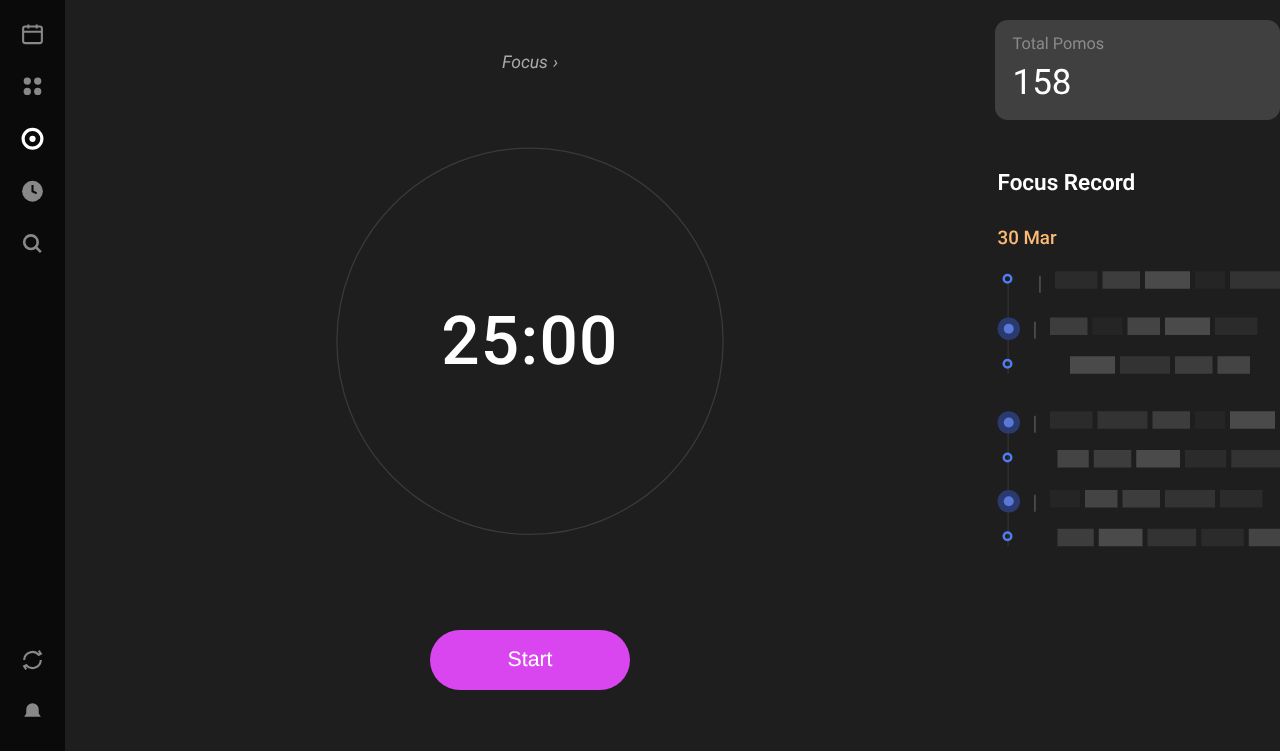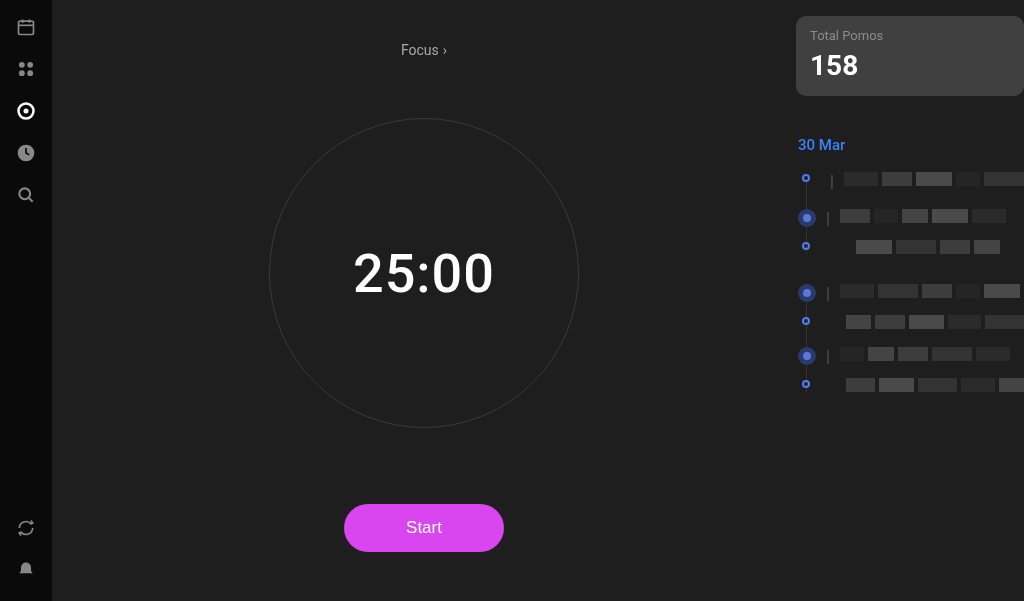--- a/index.html
+++ b/index.html
@@ -52,20 +52,21 @@
       padding-top: 42px;
       position: relative;
     }
     .focus-label {
       color: #a9a9a9;
       font-size: 14px;
       display: flex;
       align-items: center;
       gap: 4px;
       cursor: pointer;
+      font-style: italic;
     }
     .timer-circle {
       width: 310px;
       height: 310px;
       border: 1px solid #3a3a3a;
       border-radius: 50%;
       display: flex;
       align-items: center;
       justify-content: center;
       margin-top: 60px;
@@ -103,31 +104,31 @@
       margin-bottom: 40px;
     }
     .stat-label {
       color: #8a8a8a;
       font-size: 13px;
       margin-bottom: 6px;
     }
     .stat-value {
       color: #fff;
       font-size: 28px;
-      font-weight: 700;
+      font-weight: 400;
     }
     .focus-record-title {
       color: #fff;
       font-size: 18px;
       font-weight: 600;
       margin-bottom: 20px;
       padding-left: 2px;
     }
     .date-label {
-      color: #3b82f6;
+      color: #fdba74;
       font-size: 15px;
       font-weight: 500;
       margin-bottom: 18px;
       padding-left: 2px;
       margin-top: 24px;
     }
     
     .timeline-group {
       position: relative;
       padding-left: 26px;
@@ -270,20 +271,21 @@
   </div>
   <button class="start-button">Start</button>
 </div>
 
 <div class="right-panel">
   <div class="stat-card">
     <div class="stat-label">Total Pomos</div>
     <div class="stat-value">158</div>
   </div>
 
+  <div class="focus-record-title">Focus Record</div>
 
   <div class="date-label">30 Mar</div>
   <div class="timeline-group">
     <div class="sub-entry">
       <div class="tl-marker-small"></div>
       <div class="redacted-bar">
         <span class="pipe">|</span>
         <div class="red-block b1"></div>
           <div class="red-block b2"></div>
           <div class="red-block b3"></div>

